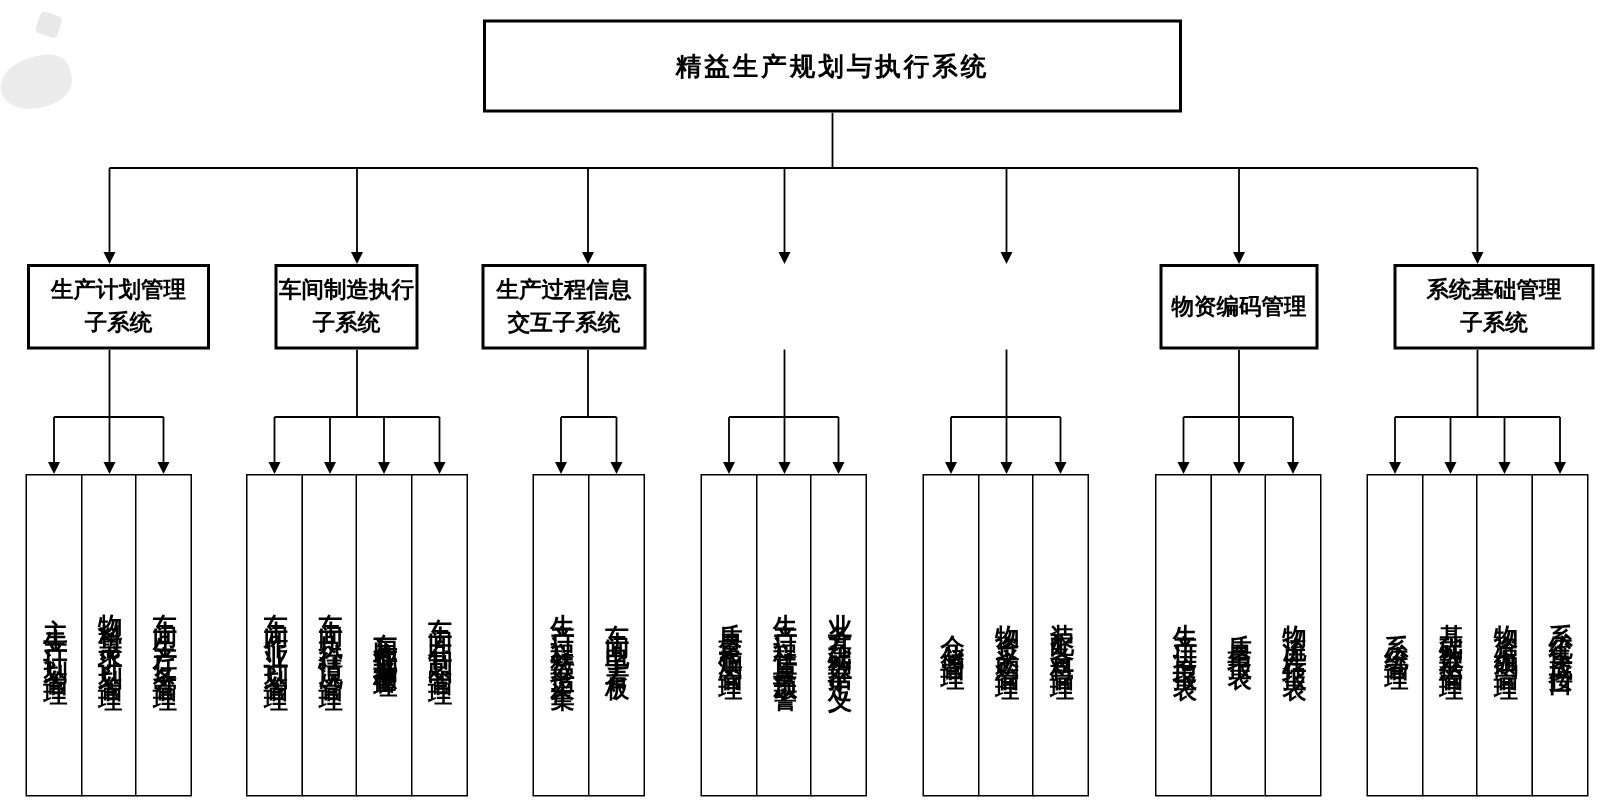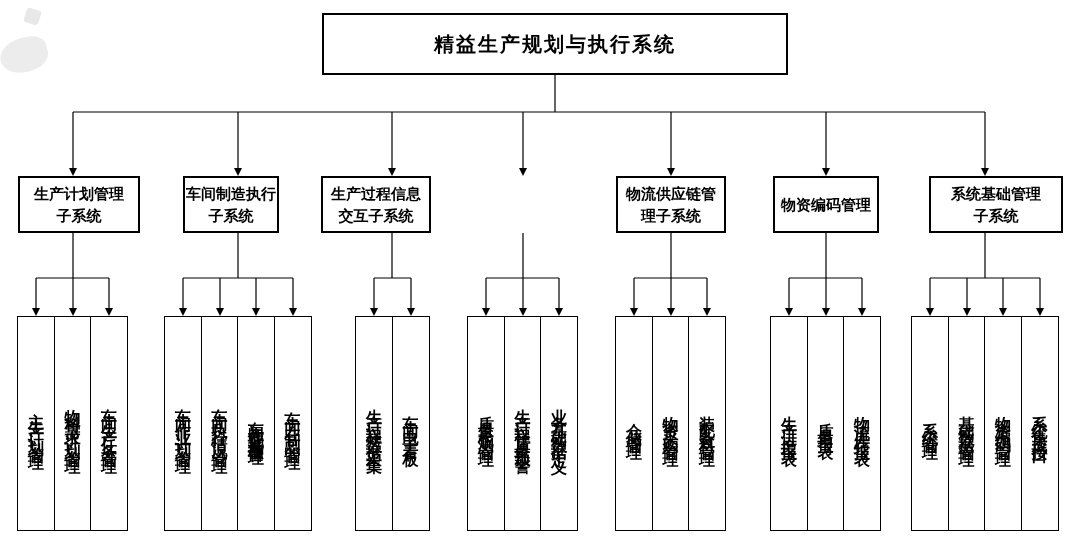--- a/index.html
+++ b/index.html
@@ -4,21 +4,21 @@
 <style>
   * { margin:0; padding:0; box-sizing:border-box; }
   html,body { background:#ffffff; }
   body { font-family:"Liberation Sans","DejaVu Sans",sans-serif; color:#000; }
   #diagram { position:relative; width:1071px; height:540px; background:#fff; overflow:hidden; }
 
   .box { position:absolute; border:2px solid #000; background:#fff;
          display:flex; align-items:center; justify-content:center; z-index:2; }
 
   #root-box { left:322px; top:13px; width:466px; height:62px;
-              font-size:20px; font-weight:bold; letter-spacing:2px; }
+              font-size:17px; font-weight:bold; letter-spacing:2px; }
 
   .sub-box { top:176px; height:57px; font-size:15px; font-weight:bold;
              text-align:center; line-height:1.45; }
   .sub-label .line { display:block; }
 
   .leaf-row { position:absolute; top:316px; display:flex; z-index:2; }
   .leaf-box { width:38px; height:215px; border:1.5px solid #000; background:#fff;
               display:flex; align-items:center; justify-content:center; margin-left:-1.5px; }
   .leaf-row .leaf-box:first-child { margin-left:0; }
 
@@ -99,26 +99,20 @@
   </div>
 
   <div class="box sub-box" style="left:321px;width:110px">
     <div class="sub-label">
       <span class="line">生产过程信息</span>
       <span class="line">交互子系统</span>
     </div>
   </div>
 
 
-  <div class="box sub-box" style="left:616px;width:110px">
-    <div class="sub-label">
-      <span class="line">物流供应链管</span>
-      <span class="line">理子系统</span>
-    </div>
-  </div>
 
   <div class="box sub-box" style="left:773px;width:106px">
     <div class="sub-label">
       <span class="line">物资编码管理</span>
     </div>
   </div>
 
   <div class="box sub-box" style="left:929px;width:134px">
     <div class="sub-label">
       <span class="line">系统基础管理</span>

